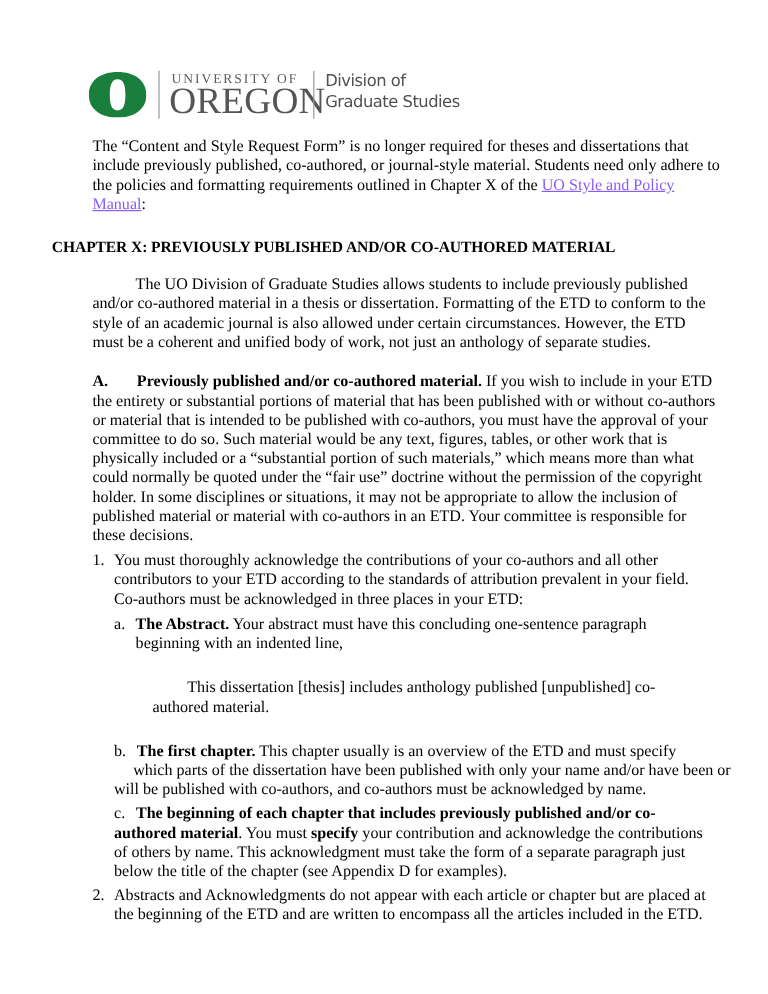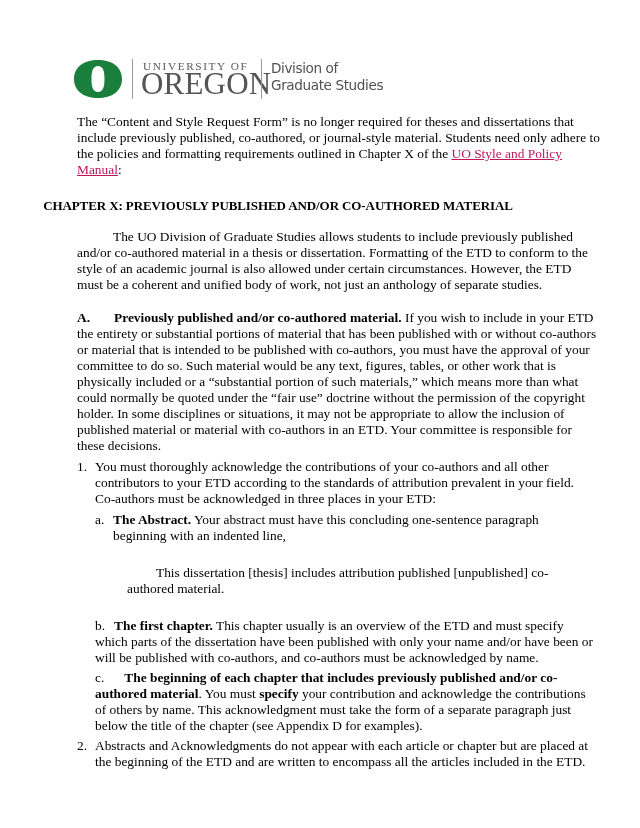--- a/index.html
+++ b/index.html
@@ -16,21 +16,21 @@
   .uo-big { position: absolute; left: 67px; top: 10px; font-family: "Liberation Serif", serif;
             font-size: 31px; letter-spacing: 0.2px; color: #555555; white-space: nowrap; line-height: 30px; }
   .logo-divider2 { position: absolute; left: 187px; top: 0; width: 1px; height: 40px; background: #9a9a9a; }
   .dgs { position: absolute; left: 197px; top: 1px; font-family: "DejaVu Sans", sans-serif;
          font-weight: normal; font-size: 13.6px; color: #505050; line-height: 17px; white-space: nowrap;
          letter-spacing: -0.4px; }
 
   
   .txt { position: absolute; font-size: 13.4px; line-height: 16.2px; white-space: nowrap; }
   .p { left: 77px; }
-  a.link { color: #be185d; text-decoration: underline; text-align: right; }
+  a.link { color: #8b5cf6; text-decoration: underline; text-align: right; }
   b { font-weight: bold; }
   .heading { position: absolute; left: 0; width: 556px; top: 198px; text-align: center;
              font-size: 13px; font-weight: bold; letter-spacing: -0.1px; white-space: nowrap; }
 </style>
 </head>
 <body>
 
 <div class="page">
 
   <div class="logo">
@@ -79,28 +79,28 @@
   <div>
     <div class="txt" style="left:77px; top:459px">1.</div>
     <div class="txt" style="left:95px; top:459px">You must thoroughly acknowledge the contributions of your co-authors and all other</div>
     <div class="txt" style="left:95px; top:475px">contributors to your ETD according to the standards of attribution prevalent in your field.</div>
     <div class="txt" style="left:95px; top:491px">Co-authors must be acknowledged in three places in your ETD:</div>
 
     <div class="txt" style="left:95px; top:512px">a.</div>
     <div class="txt" style="left:113px; top:512px"><b>The Abstract.</b><span> Your abstract must have this concluding one-sentence paragraph</span></div>
     <div class="txt" style="left:113px; top:528px">beginning with an indented line,</div>
 
-    <div class="txt" style="left:156px; top:565px">This dissertation [thesis] includes attribution published [unpublished] co-</div>
+    <div class="txt" style="left:156px; top:565px">This dissertation [thesis] includes anthology published [unpublished] co-</div>
     <div class="txt" style="left:127px; top:581px">authored material.</div>
 
     <div class="txt" style="left:95px; top:618px"><span>b.</span><b style="margin-left:9px">The first chapter.</b><span> This chapter usually is an overview of the ETD and must specify</span></div>
-    <div class="txt" style="left:95px; top:634px">which parts of the dissertation have been published with only your name and/or have been or</div>
+    <div class="txt" style="left:111px; top:634px">which parts of the dissertation have been published with only your name and/or have been or</div>
     <div class="txt" style="left:95px; top:650px">will be published with co-authors, and co-authors must be acknowledged by name.</div>
 
-    <div class="txt" style="left:95px; top:670px"><span>c.</span><b style="margin-left:20px">The beginning of each chapter that includes previously published and/or co-</b></div>
+    <div class="txt" style="left:95px; top:670px"><span>c.</span><b style="margin-left:9px">The beginning of each chapter that includes previously published and/or co-</b></div>
     <div class="txt" style="left:95px; top:686px"><b>authored material</b><span>. You must </span><b>specify</b><span> your contribution and acknowledge the contributions</span></div>
     <div class="txt" style="left:95px; top:702px">of others by name. This acknowledgment must take the form of a separate paragraph just</div>
     <div class="txt" style="left:95px; top:718px">below the title of the chapter (see Appendix D for examples).</div>
   </div>
 
   <div>
     <div class="txt" style="left:77px; top:738px">2.</div>
     <div class="txt" style="left:95px; top:738px">Abstracts and Acknowledgments do not appear with each article or chapter but are placed at</div>
     <div class="txt" style="left:95px; top:754px">the beginning of the ETD and are written to encompass all the articles included in the ETD.</div>
   </div>

